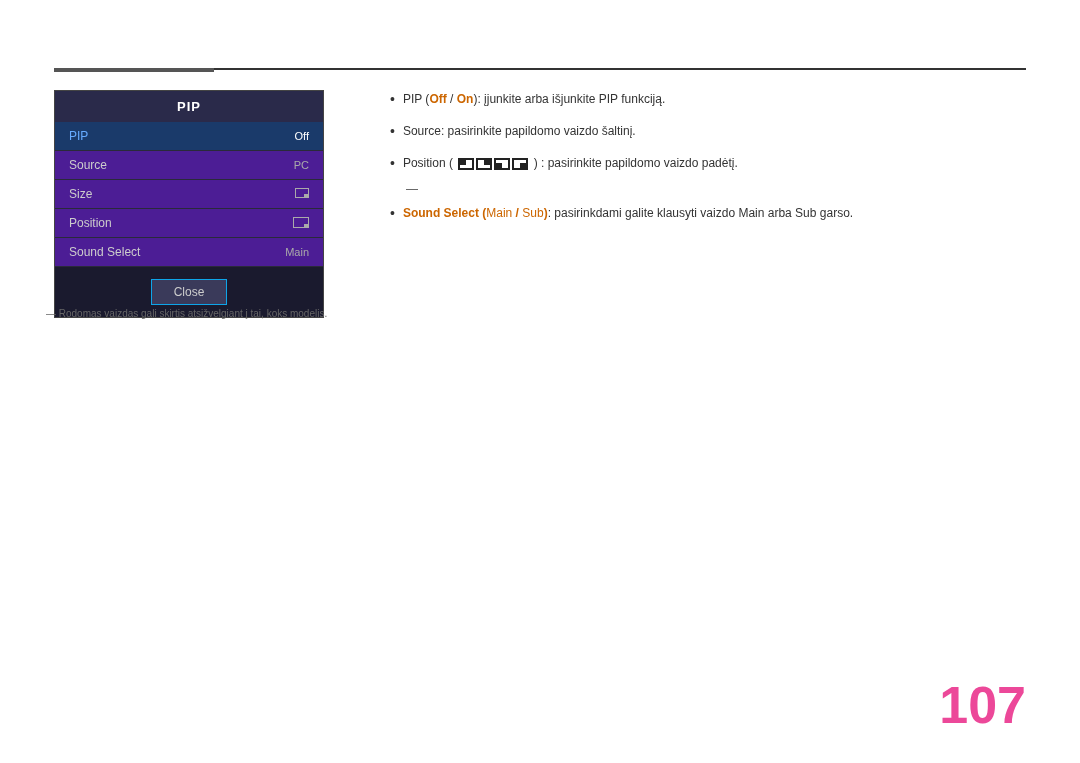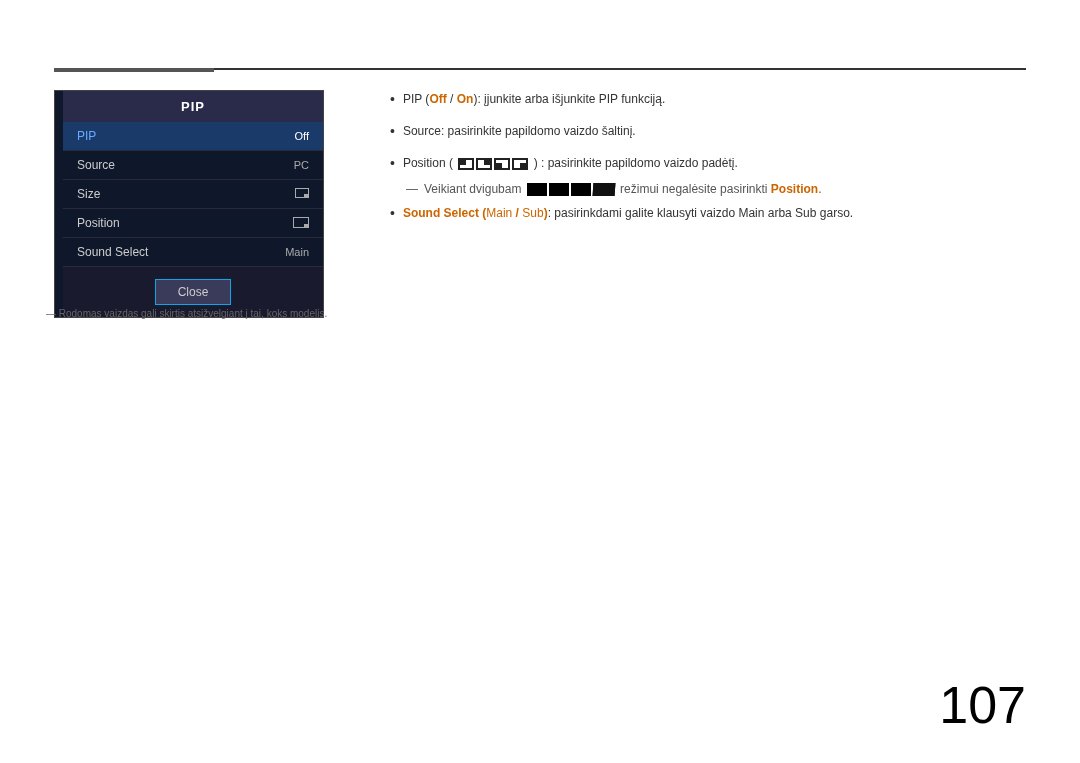--- a/index.html
+++ b/index.html
@@ -29,23 +29,22 @@
       height: 4px;
       background: #555;
     }
 
     
     .pip-panel {
       position: absolute;
       top: 90px;
       left: 54px;
       width: 270px;
-      background: #0f172a;
+      background: #4c1d95;
       border: 1px solid #444;
-      padding-left: 8px;
     }
 
     .pip-panel-title {
       background: #2a2a4a;
       color: #ffffff;
       text-align: center;
       padding: 8px;
       font-size: 13px;
       font-weight: bold;
       letter-spacing: 1px;
@@ -209,22 +208,22 @@
     .di2 { width: 22px; height: 13px; background: #000; }
     .di3 { width: 22px; height: 13px; background: #000; }
     .di4 { width: 24px; height: 13px; background: #111; transform: skewX(-4deg); }
 
     
     .page-number {
       position: absolute;
       bottom: 28px;
       right: 54px;
       font-size: 52px;
-      color: #000000;
-      font-weight: 400;
+      color: #ec4899;
+      font-weight: 700;
       margin-top: 8px;
     }
 
     .dash-note {
       display: flex;
       align-items: flex-start;
       font-size: 12px;
       color: #555;
       margin-left: 16px;
       margin-top: -4px;
@@ -316,29 +315,20 @@
           </span>
         )</span>
         <span>: pasirinkite papildomo vaizdo padėtį.</span>
       </span>
     </li>
 
   </ul>
 
   <div class="dash-note">
     <span class="dash">―</span>
-    <span>Veikiant dvigubam
-      <span class="double-icons">
-        <span class="di di1" style="display:inline-block;border:2px solid #000;background:#000;width:20px;height:13px;"></span>
-        <span class="di di2" style="display:inline-block;border:2px solid #000;background:#000;width:20px;height:13px;"></span>
-        <span class="di di3" style="display:inline-block;border:2px solid #000;background:#000;width:20px;height:13px;"></span>
-        <span class="di di4" style="display:inline-block;border:2px solid #111;background:#111;width:22px;height:13px;transform:skewX(-4deg);"></span>
-      </span>
-      režimui negalėsite pasirinkti <span class="bold orange">Position</span>.
-    </span>
   </div>
 
   <ul class="bullet-list" style="margin-top: -4px; text-align: center;">
     <li>
       <span>
         <span class="orange">Sound Select (</span><span class="bold" style="color:#cc6600;">Main</span><span class="orange"> / </span><span class="bold" style="color:#cc6600;">Sub</span><span class="orange">)</span><span>: pasirinkdami galite klausyti vaizdo </span><span class="bold">Main</span><span> arba </span><span class="bold">Sub</span><span> garso.</span>
       </span>
     </li>
   </ul>
 </div>

